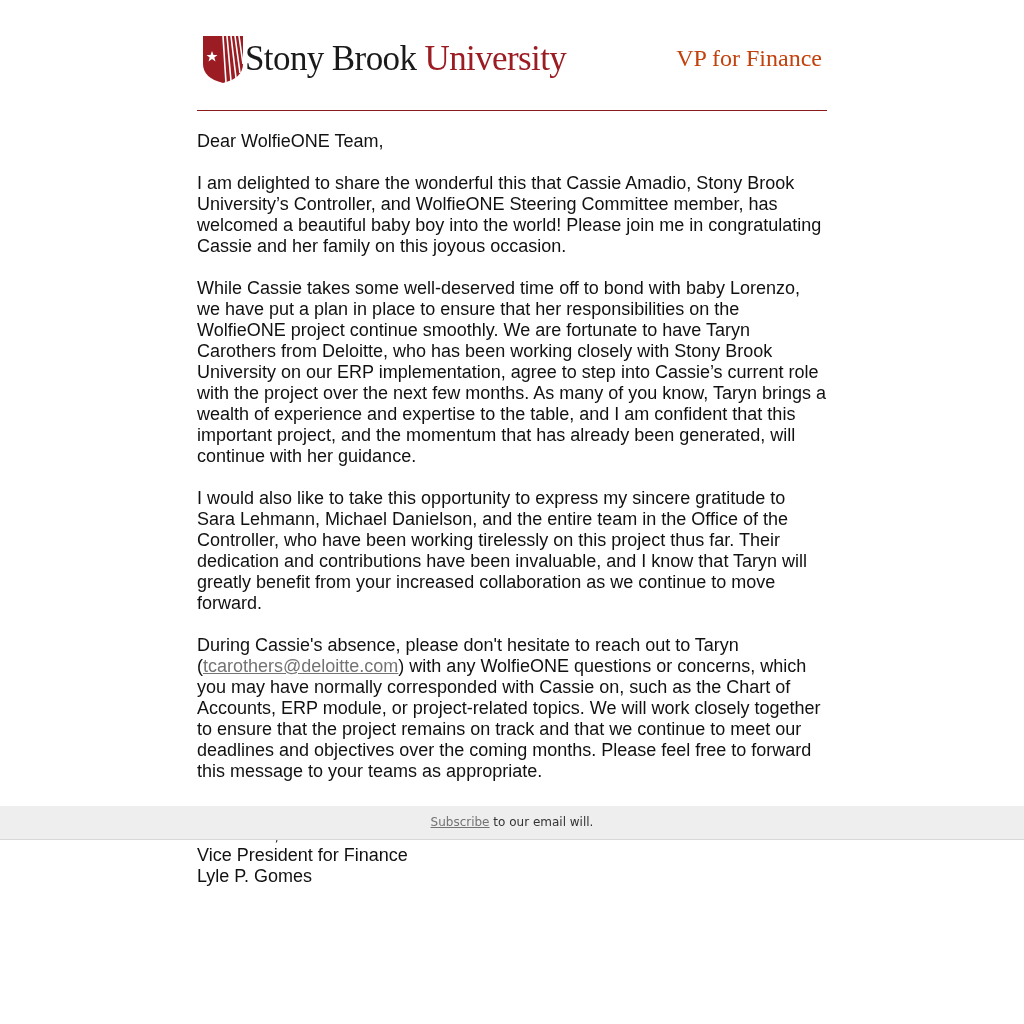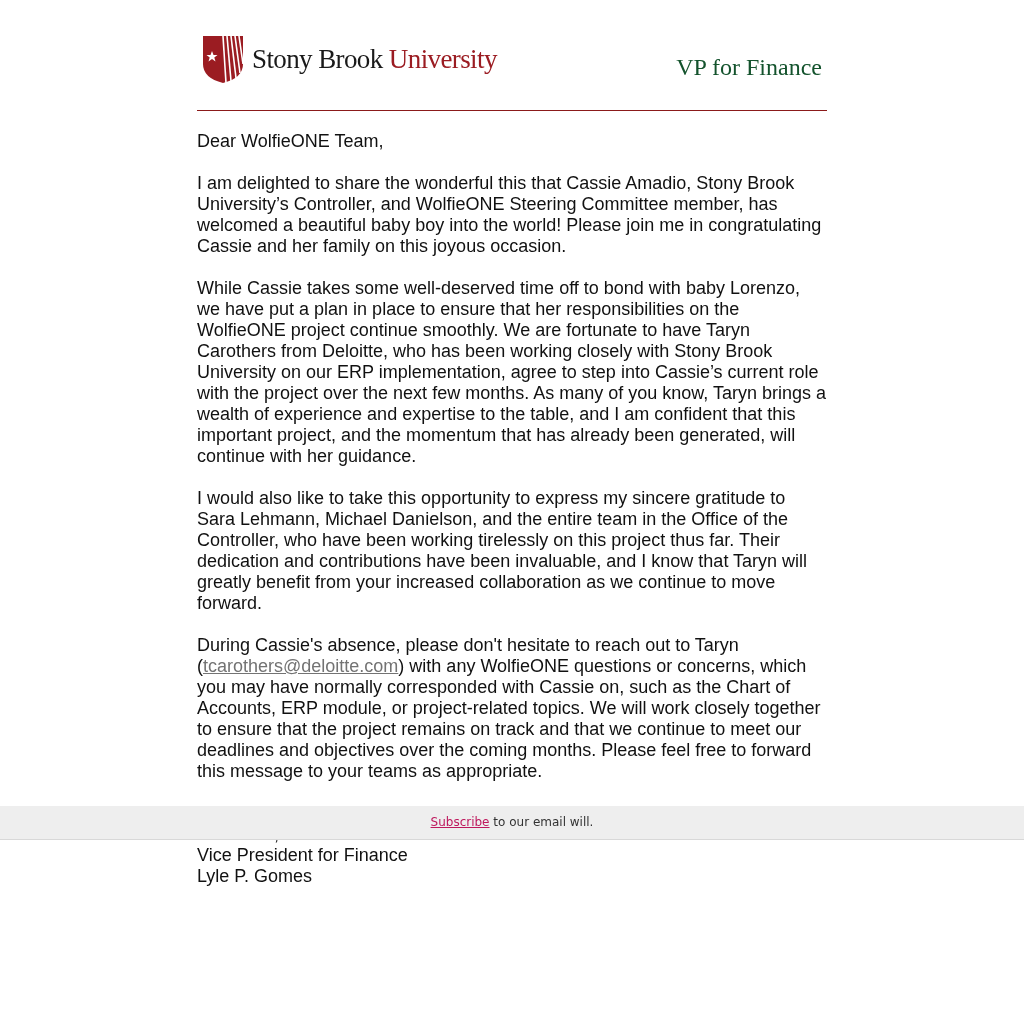--- a/index.html
+++ b/index.html
@@ -1,31 +1,31 @@
 <!DOCTYPE html>
 <html><head>
   <meta charset="utf-8">
   <style>
     html, body { margin: 0; padding: 0; background: #ffffff; }
     body { width: 1024px; height: 1024px; position: relative; overflow: hidden; }
     .wrap { position: absolute; left: 197px; top: 0; width: 630px; }
     .header { position: relative; height: 110px; border-bottom: 1px solid #8b1a1a; }
     .logo { position: absolute; left: 4px; top: 34px; display: flex; align-items: center; }
     .shield { width: 44px; height: 50px; }
-    .logo-text { margin-left: 7px; font-family: "Liberation Serif", serif; font-size: 27px; letter-spacing: -0.6px; color: #1a1a1a; }
+    .logo-text { font-family: "Liberation Serif", serif; font-size: 35px; letter-spacing: -0.6px; color: #1a1a1a; }
     .logo-text .uni { color: #9b1c22; }
-    .dept { position: absolute; right: 5px; top: 54px; font-family: "Liberation Serif", serif; font-size: 24px; color: #14532d; }
+    .dept { position: absolute; right: 5px; top: 45px; font-family: "Liberation Serif", serif; font-size: 24px; color: #c2410c; }
     .body { font-family: "Liberation Sans", sans-serif; font-size: 18px; line-height: 21px; color: #111; }
     .body p { margin: 0; }
     .greeting { margin-top: 20px !important; }
     .para { margin-top: 21px !important; }
     .sign { margin-top: 42px !important; }
     a.email { color: #737373; text-decoration: underline; }
     .footer { position: absolute; left: 0; top: 806px; width: 1024px; height: 33px; background: #eeeeee; border-bottom: 1px solid #d8d8d8; text-align: center; font-family: "DejaVu Sans", sans-serif; font-size: 12px; line-height: 33px; color: #333; }
-    .footer a { color: #be185d; text-decoration: underline; }
+    .footer a { color: #737373; text-decoration: underline; }
   </style>
 </head>
 <body>
 
 <div class="wrap">
   <div class="header">
     <div class="logo">
       <svg class="shield" viewBox="0 0 44 50">
         <path d="M2 2 L42 2 L42 30 Q42 44 22 49 Q2 44 2 30 Z" fill="#9b1c22"></path>
         <g stroke="#ffffff" stroke-width="1.6">

